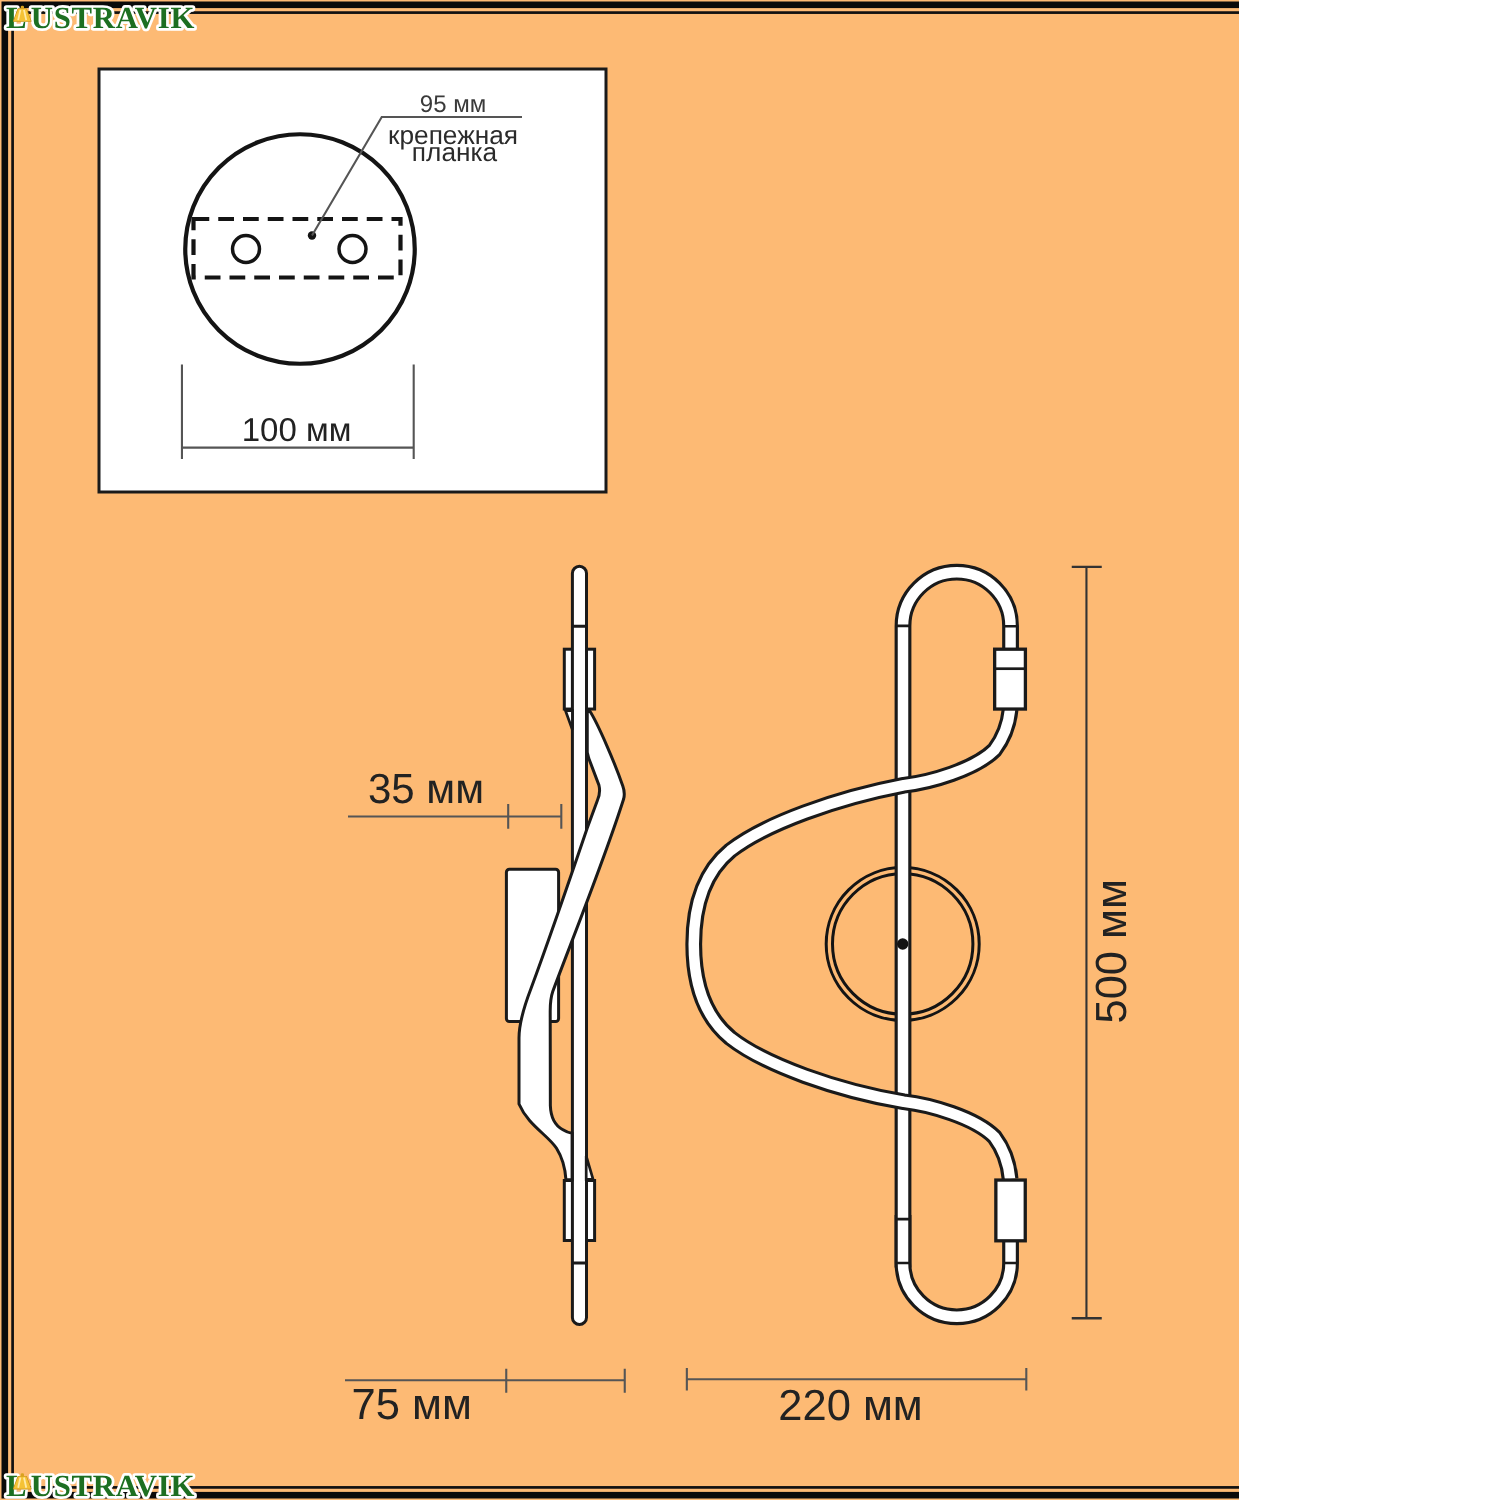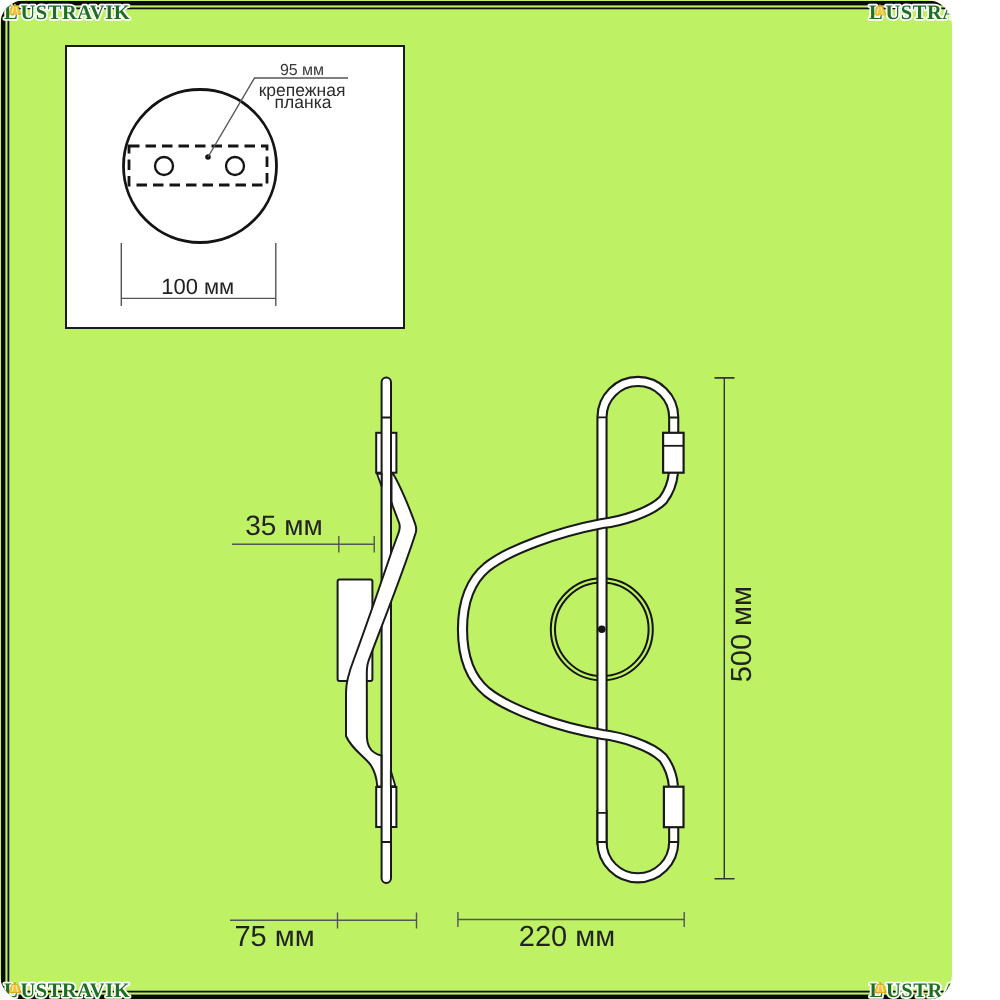--- a/index.html
+++ b/index.html
@@ -1,18 +1,18 @@
 <!DOCTYPE html>
 <html><head>
 <meta charset="utf-8">
 <style>
   html,body{margin:0;padding:0;background:#fff;}
   *{-webkit-font-smoothing:antialiased;}
-  #page{position:relative;width:952px;height:1000px;background:#bef264;overflow:hidden;
-        font-family:"Liberation Sans", sans-serif;border-radius:25px;}
+  #page{position:relative;width:826px;height:1000px;background:#fdba74;overflow:hidden;
+        font-family:"Liberation Sans", sans-serif;}
 </style>
 </head>
 <body>
 <div id="page">
 
 <svg width="1000" height="1000" viewBox="0 0 1000 1000" style="position:absolute;left:0;top:0;text-rendering:geometricPrecision">
 
   <rect x="3.2" y="3.2" width="993.6" height="993.6" fill="none" stroke="#0a0a0a" stroke-width="4.4"></rect>
 
   <rect x="8.4" y="8.4" width="983.2" height="983.2" fill="none" stroke="#111" stroke-width="1.8"></rect>

